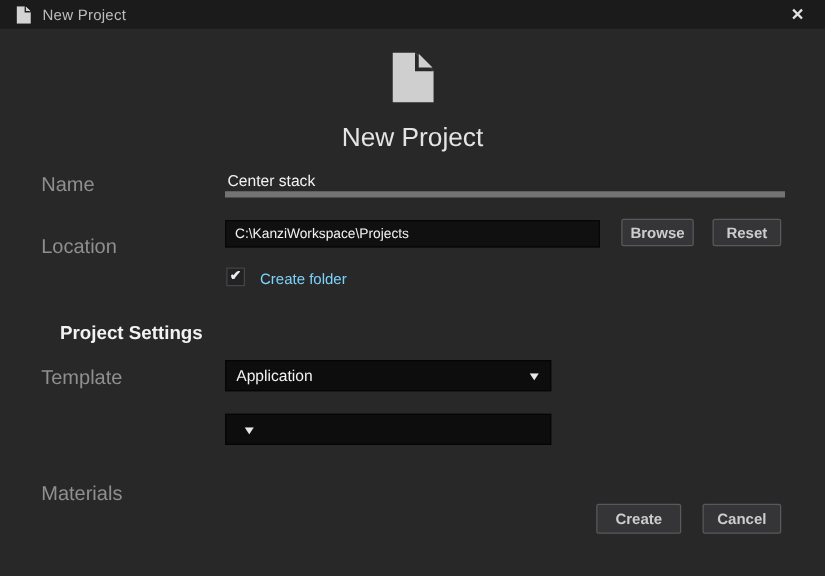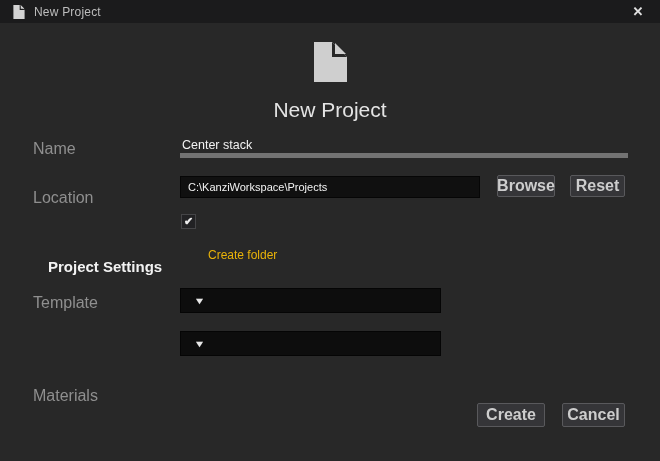--- a/index.html
+++ b/index.html
@@ -40,37 +40,37 @@
   }
   .boxed-input {
     position:absolute; left:180px; top:176px; width:300px; height:22px;
     background:#101010; border:1px solid #060606;
     color:#f2f2f2; font-size:11px; font-family:"Liberation Sans", sans-serif;
     padding:0 7px; outline:none;
   }
   .btn {
     position:absolute; height:22px;
     background:#353538; border:1px solid #59595c; border-radius:2px;
-    color:#cdcdcd; font-size:16px; font-weight:bold;
+    color:#cdcdcd; font-size:12px; font-weight:bold;
     font-family:"Liberation Sans", sans-serif;
     display:flex; align-items:center; justify-content:center;
     cursor:pointer;
   }
   .btn-browse { left:497px; top:175px; width:58px; }
   .btn-reset  { left:570px; top:175px; width:55px; }
   .btn-create { left:477px; top:403px; width:68px; height:24px; }
   .btn-cancel { left:562px; top:403px; width:63px; height:24px; }
   .checkbox {
     position:absolute; left:181px; top:214px; width:15px; height:15px;
     background:#222224; border:1px solid #454547;
     display:flex; align-items:center; justify-content:center;
     color:#ececec; font-size:11px; font-weight:bold; line-height:1;
     cursor:pointer;
   }
-  .checkbox-label { left:208px; top:216px; position:absolute; font-size:12px; color:#eab308;margin-top:32px; }
+  .checkbox-label { left:208px; top:216px; position:absolute; font-size:12px; color:#7dd3fc; }
   .section-title {
     position:absolute; left:48px; top:258px;
     font-size:15px; font-weight:bold; color:#f2f2f2;
   }
   .dropdown {
     position:absolute; left:180px; width:261px; height:25px;
     background:#0d0d0d; border:1px solid #050505;
     display:flex; align-items:center;
     color:#f2f2f2; font-size:12.5px; padding:0 8px;
     cursor:pointer;
@@ -122,20 +122,21 @@
 
 <span class="checkbox">
   <span>✔</span>
 </span>
 <span class="checkbox-label">Create folder</span>
 
 <div class="section-title">Project Settings</div>
 
 <span class="label lbl-template">Template</span>
 <div class="dropdown dd-template">
+  <span class="dd-value">Application</span>
   <span class="dd-arrow">▼</span>
 </div>
 
 <span class="label lbl-materials">Materials</span>
 <div class="dropdown dd-materials">
   <span class="dd-arrow">▼</span>
 </div>
 
 <button class="btn btn-create">Create</button>
 <button class="btn btn-cancel">Cancel</button>

